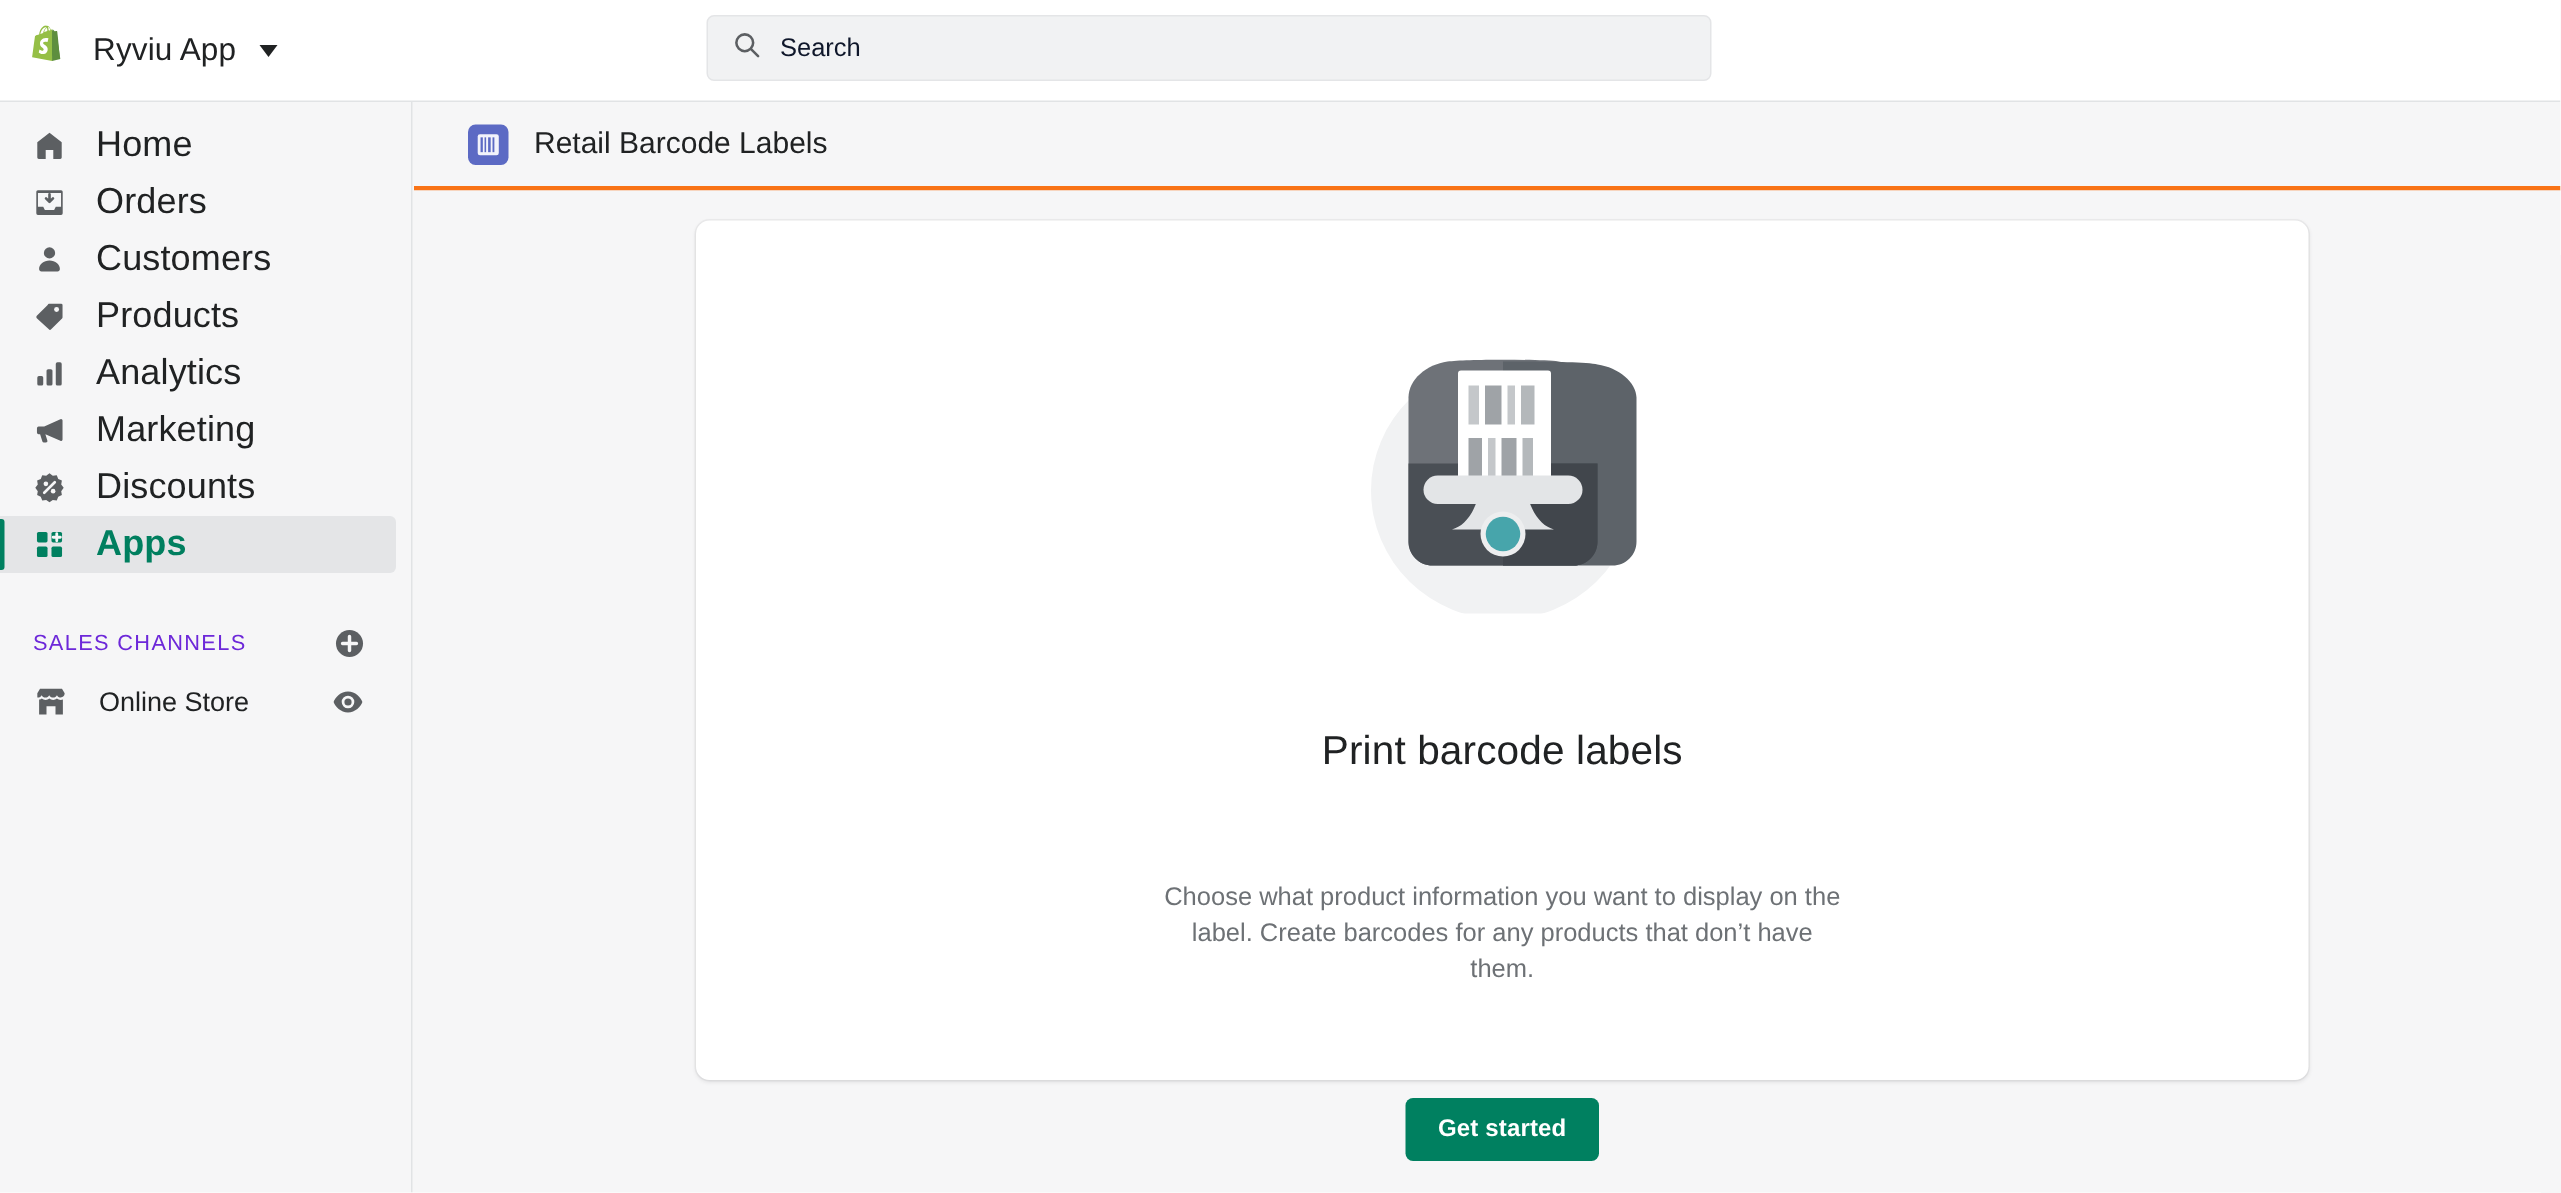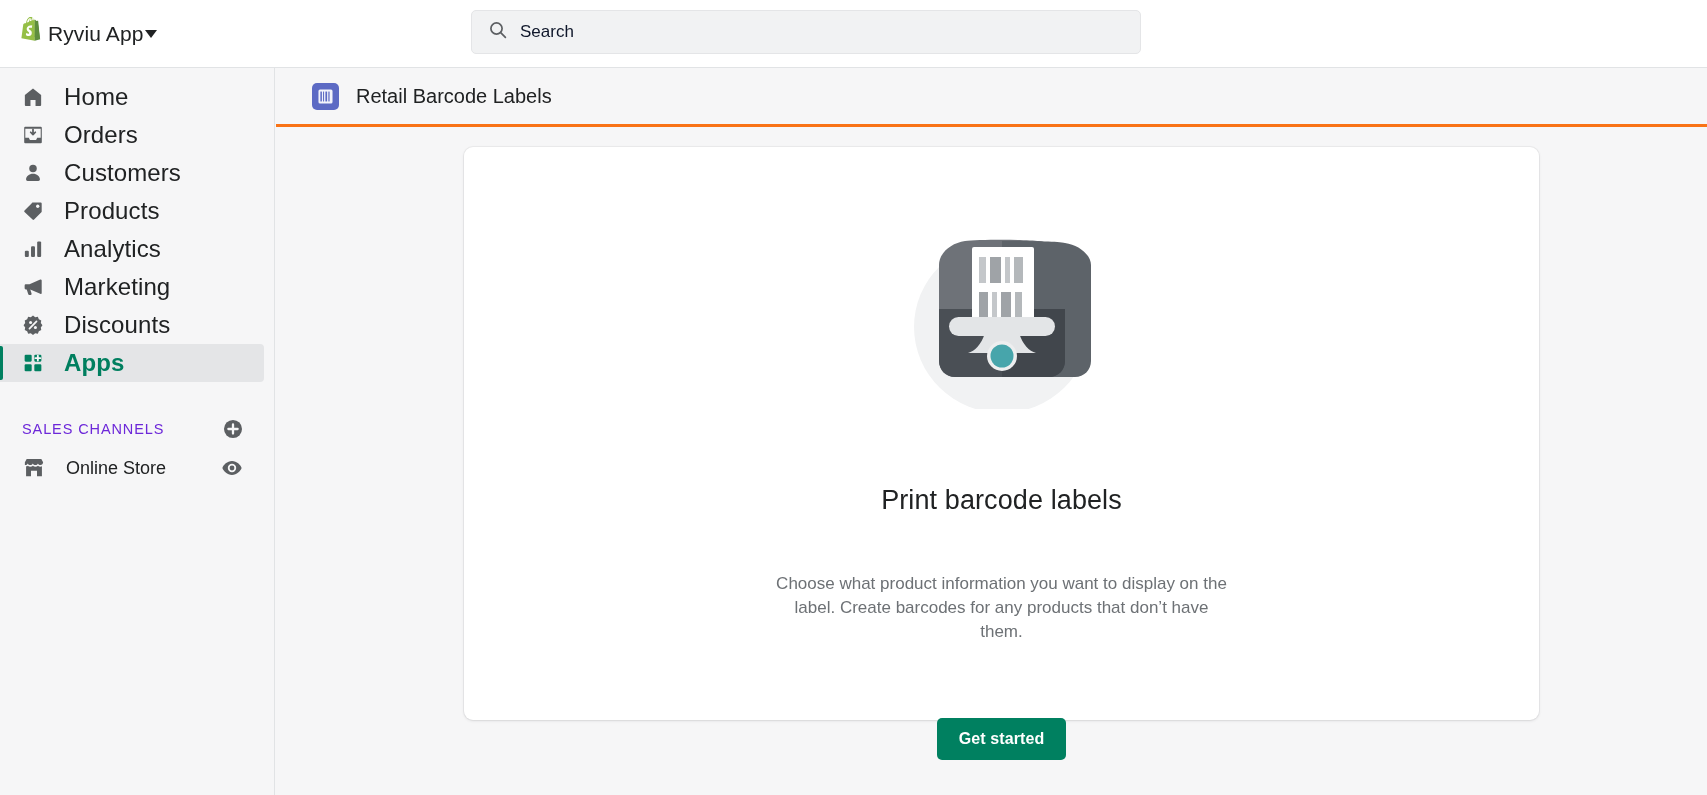--- a/index.html
+++ b/index.html
@@ -15,21 +15,21 @@
   .app { width: 1707px; height: 795px; position: relative; background: #f6f6f7; }
 
   
   .topbar {
     position: absolute; top: 0; left: 0;
     width: 1707px; height: 68px;
     background: #ffffff;
     border-bottom: 1px solid #e1e3e5;
     display: flex; align-items: center;
   }
-  .brand { display: flex; align-items: center; padding-left: 18px; width: 300px; }
+  .brand { display: flex; align-items: center; gap: 14px; padding-left: 18px; width: 300px; }
   .shopify-logo { width: 30px; height: 34px; display: block; }
   .brand-name {
     font-size: 21px; color: #202223; font-weight: 400; letter-spacing: 0.1px;
     white-space: nowrap;
   }
   .brand-caret { width: 0; height: 0; border-left: 6px solid transparent; border-right: 6px solid transparent;
     border-top: 8px solid #202223; margin-left: 2px; }
 
   .searchwrap { position: absolute; left: 471px; top: 10px; width: 670px; height: 44px; }
   .searchbox {
@@ -111,21 +111,21 @@
     background: #ffffff;
     border-radius: 9px;
     box-shadow: 0 0 0 1px rgba(63,63,68,0.05), 0 1px 3px rgba(63,63,68,0.13);
     display: flex; flex-direction: column; align-items: center;
     padding-top: 52px;
     gap: 40px;
   }
   .illus { width: 270px; height: 210px; display: block; }
   .card-title { font-size: 27px; color: #202223; font-weight: 400; margin-top: 36px; letter-spacing: 0.1px; }
   .card-desc {
-    margin-top: 16px; width: 452px; text-align: center;
+    margin-top: 30px; width: 452px; text-align: center;
     font-size: 17px; line-height: 24px; color: #6d7175;
   }
   .cta {
     margin-top: 34px;
     background: #008060; color: #ffffff;
     font-family: "Liberation Sans", sans-serif;
     font-size: 16px; font-weight: 700;
     border: none; border-radius: 5px;
     padding: 12px 22px; cursor: pointer;
     letter-spacing: 0.1px;

